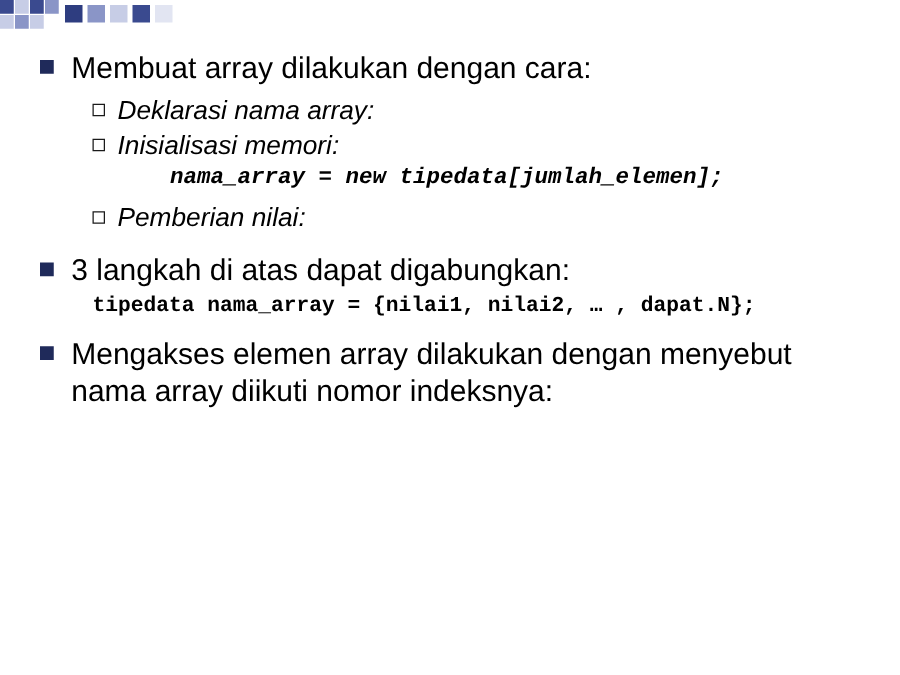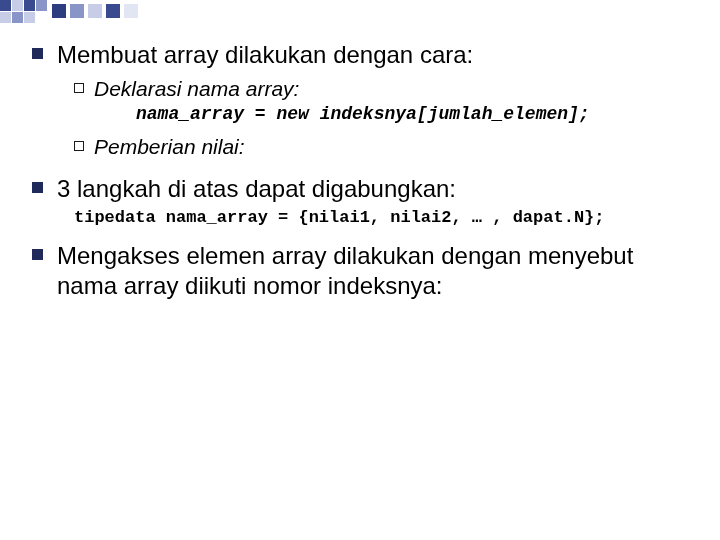--- a/index.html
+++ b/index.html
@@ -114,21 +114,25 @@
       <div class="sq"></div>
       <div class="txt">Membuat array dilakukan dengan cara:</div>
     </div>
     <div class="sub">
 
       <div class="bullet-2">
         <div class="sq"></div>
         <div class="txt"><span>Deklarasi</span><span> nama array:</span></div>
       </div>
 
-      <div class="code-line-left">nama_array = new indeksnya[jumlah_elemen];</div>
+      <div class="bullet-2">
+        <div class="sq"></div>
+        <div class="txt"><span>Inisialisasi</span><span> memori:</span></div>
+      </div>
+      <div class="code-line-left">nama_array = new tipedata[jumlah_elemen];</div>
 
       <div class="bullet-2">
         <div class="sq"></div>
         <div class="txt"><span>Pemberian</span><span> nilai:</span></div>
       </div>
     </div>
   </div>
 
   <div class="block">
     <div class="bullet-1">

